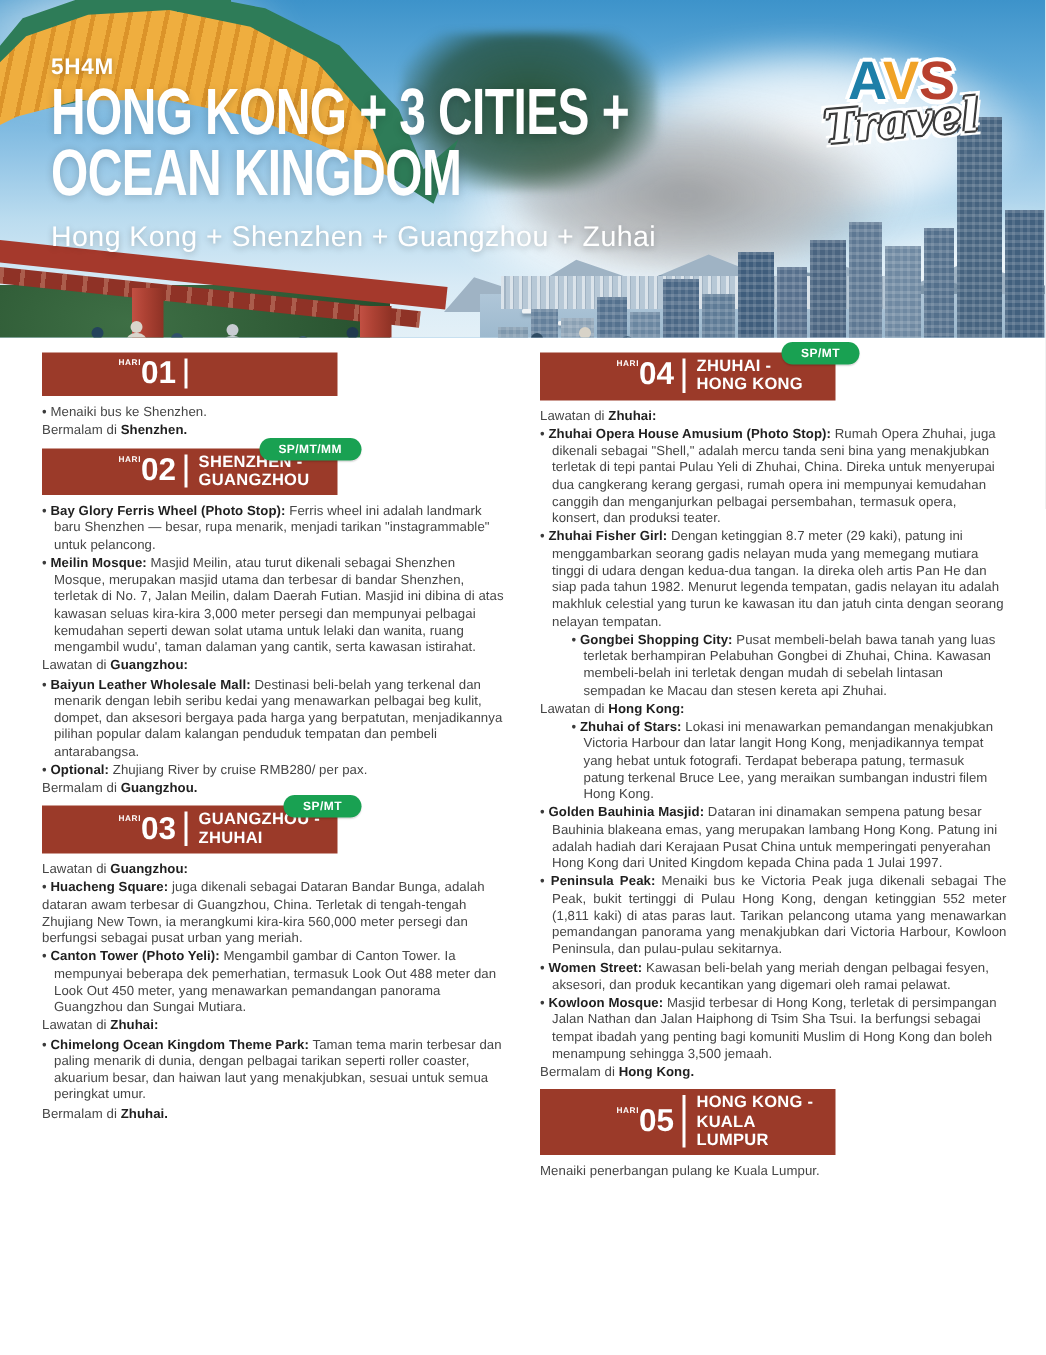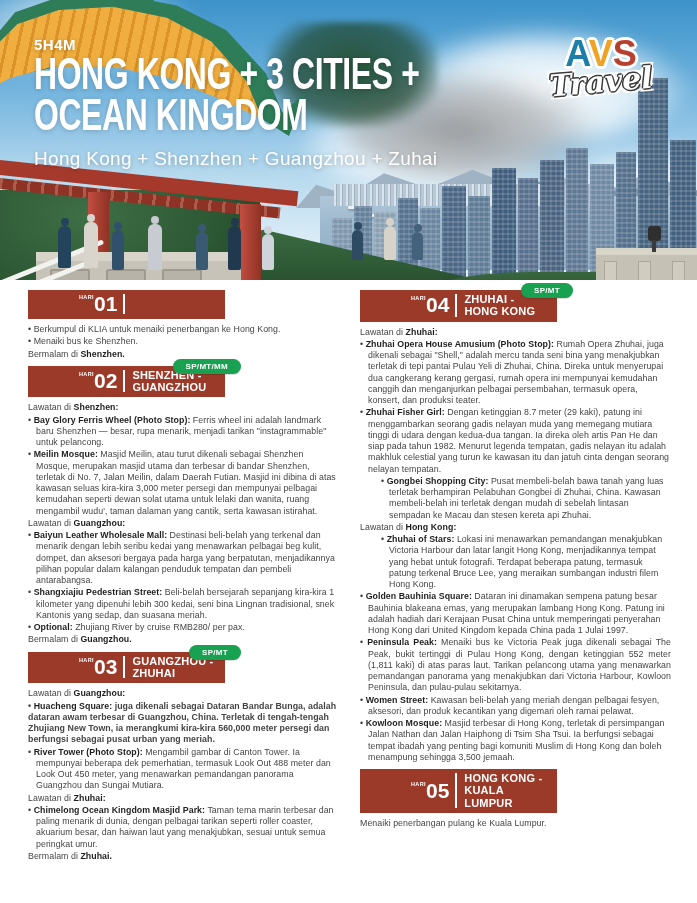--- a/index.html
+++ b/index.html
@@ -1,21 +1,21 @@
 <!DOCTYPE html>
 <html><head>
 <meta charset="utf-8">
 <style>
   * { margin:0; padding:0; box-sizing:border-box; }
   html,body { background:#e8e8e8; }
   body { font-family:"Liberation Sans", sans-serif; }
   .page { position:relative; width:697px; height:903px; margin:0 auto; background:#ffffff; overflow:hidden; }
 
   
-  .hero { position:relative; width:697px; height:280px; overflow:hidden; background:#7FB8DE; }
+  .hero { position:relative; width:697px; height:225px; overflow:hidden; background:#7FB8DE; }
   .sky { position:absolute; inset:0; background:linear-gradient(180deg,#3D93CA 0%,#5FA9D8 22%,#8FC3E5 45%,#BBDCEF 65%,#D9EBF6 85%,#E3F0F7 100%); }
   .cloud { position:absolute; border-radius:50%; filter:blur(9px); }
   .c1 { left:390px; top:25px; width:300px; height:120px; background:radial-gradient(ellipse at 50% 55%, rgba(255,255,255,.97) 0%, rgba(255,255,255,.75) 45%, rgba(255,255,255,0) 72%); }
   .c2 { left:300px; top:90px; width:260px; height:110px; background:radial-gradient(ellipse at 50% 50%, rgba(255,255,255,.95) 0%, rgba(255,255,255,.6) 50%, rgba(255,255,255,0) 75%); }
   .c3 { left:-60px; top:-30px; width:260px; height:110px; background:radial-gradient(ellipse, rgba(255,255,255,.9) 0%, rgba(255,255,255,0) 70%); }
   .cdark { left:340px; top:70px; width:260px; height:110px; background:radial-gradient(ellipse at 45% 55%, rgba(82,82,84,.55) 0%, rgba(110,110,112,.35) 45%, rgba(120,120,120,0) 72%); }
   .c4 { left:540px; top:140px; width:220px; height:80px; background:radial-gradient(ellipse, rgba(255,255,255,.85) 0%, rgba(255,255,255,0) 70%); }
 
   .mtn-far { position:absolute; left:296px; top:150px; width:401px; height:58px; background:#9FB3C4;
     clip-path:polygon(0 100%,5% 60%,13% 78%,22% 40%,33% 66%,44% 34%,55% 64%,66% 46%,77% 72%,87% 42%,100% 70%,100% 100%); }
@@ -96,21 +96,21 @@
   .num { font-size:21px; font-weight:800; line-height:.85; }
   .dsep { width:2px; align-self:stretch; background:#fff; margin:1px 7px 1px 6px; }
   .dtitle { font-size:11px; font-weight:700; line-height:1.12; letter-spacing:.2px; }
   .badge { position:absolute; top:-7px; right:-16px; background:var(--green,#19A152); color:#fff;
     font-size:8px; font-weight:700; letter-spacing:.3px; padding:3px 13px; border-radius:9px; box-shadow:0 1px 1px rgba(0,0,0,.15); }
   .dbody { color:var(--txt,#454545); font-size:8.8px; line-height:1.28; letter-spacing:.05px; }
   .dbody b { color:#1f1f1f; }
   .blk { margin:0 0 1px; }
   .bullet { padding-left:8px; text-indent:-8px; }
   .bullet:before { content:"\2022\00a0"; color:#3a3a3a; }
-  .bullet.flush { padding-left:0; text-indent:0;font-weight:bold; }
+  .bullet.flush { padding-left:0; text-indent:0; }
   .bullet.ind { margin-left:21px; }
   .blk.just { text-align:justify; }
 </style>
 </head>
 <body>
 
 <div class="page" style="--red: #9B3A29; --green: #19A152; --txt: #454545;">
 
   <div class="hero">
     <div class="sky"></div>
@@ -209,62 +209,59 @@
     <div class="col" id="col-left">
         <section class="day">
           <header class="dhead">
             <div class="dnum">
               <span class="hari">HARI</span>
               <span class="num">01</span>
             </div>
             <div class="dsep"></div>
           </header>
           <div class="dbody">
-            <p class="blk bullet">Berkumpul di KLIA untuk menaiki penerbangan ke Hong Kong.</p>
             <p class="blk bullet">Menaiki bus ke Shenzhen.</p>
             <p class="blk">Bermalam di <b>Shenzhen.</b></p>
           </div>
         </section>
         <section class="day">
           <header class="dhead">
             <div class="dnum">
               <span class="hari">HARI</span>
               <span class="num">02</span>
             </div>
             <div class="dsep"></div>
             <div class="dtitle">SHENZHEN -<br>GUANGZHOU</div>
             <span class="badge">SP/MT/MM</span>
           </header>
           <div class="dbody">
-            <p class="blk">Lawatan di <b>Shenzhen:</b></p>
             <p class="blk bullet"><b>Bay Glory Ferris Wheel (Photo Stop):</b> Ferris wheel ini adalah landmark baru Shenzhen — besar, rupa menarik, menjadi tarikan "instagrammable" untuk pelancong.</p>
             <p class="blk bullet"><b>Meilin Mosque:</b> Masjid Meilin, atau turut dikenali sebagai Shenzhen Mosque, merupakan masjid utama dan terbesar di bandar Shenzhen, terletak di No. 7, Jalan Meilin, dalam Daerah Futian. Masjid ini dibina di atas kawasan seluas kira-kira 3,000 meter persegi dan mempunyai pelbagai kemudahan seperti dewan solat utama untuk lelaki dan wanita, ruang mengambil wudu', taman dalaman yang cantik, serta kawasan istirahat.</p>
             <p class="blk">Lawatan di <b>Guangzhou:</b></p>
             <p class="blk bullet"><b>Baiyun Leather Wholesale Mall:</b> Destinasi beli-belah yang terkenal dan menarik dengan lebih seribu kedai yang menawarkan pelbagai beg kulit, dompet, dan aksesori bergaya pada harga yang berpatutan, menjadikannya pilihan popular dalam kalangan penduduk tempatan dan pembeli antarabangsa.</p>
-            <p class="blk bullet"><b>Shangxiajiu Pedestrian Street:</b> Beli-belah bersejarah sepanjang kira-kira 1 kilometer yang dipenuhi lebih 300 kedai, seni bina Lingnan tradisional, snek Kantonis yang sedap, dan suasana meriah.</p>
             <p class="blk bullet"><b>Optional:</b> Zhujiang River by cruise RMB280/ per pax.</p>
             <p class="blk">Bermalam di <b>Guangzhou.</b></p>
           </div>
         </section>
         <section class="day">
           <header class="dhead">
             <div class="dnum">
               <span class="hari">HARI</span>
               <span class="num">03</span>
             </div>
             <div class="dsep"></div>
             <div class="dtitle">GUANGZHOU -<br>ZHUHAI</div>
             <span class="badge">SP/MT</span>
           </header>
           <div class="dbody">
             <p class="blk">Lawatan di <b>Guangzhou:</b></p>
             <p class="blk bullet flush"><b>Huacheng Square:</b> juga dikenali sebagai Dataran Bandar Bunga, adalah dataran awam terbesar di Guangzhou, China. Terletak di tengah-tengah Zhujiang New Town, ia merangkumi kira-kira 560,000 meter persegi dan berfungsi sebagai pusat urban yang meriah.</p>
-            <p class="blk bullet"><b>River Tower (Photo Stop):</b> Mengambil gambar di Canton Tower. Ia mempunyai beberapa dek pemerhatian, termasuk Look Out 488 meter dan Look Out 450 meter, yang menawarkan pemandangan panorama Guangzhou dan Sungai Mutiara.</p>
+            <p class="blk bullet"><b>Canton Tower (Photo Yeli):</b> Mengambil gambar di Canton Tower. Ia mempunyai beberapa dek pemerhatian, termasuk Look Out 488 meter dan Look Out 450 meter, yang menawarkan pemandangan panorama Guangzhou dan Sungai Mutiara.</p>
             <p class="blk">Lawatan di <b>Zhuhai:</b></p>
-            <p class="blk bullet"><b>Chimelong Ocean Kingdom Masjid Park:</b> Taman tema marin terbesar dan paling menarik di dunia, dengan pelbagai tarikan seperti roller coaster, akuarium besar, dan haiwan laut yang menakjubkan, sesuai untuk semua peringkat umur.</p>
+            <p class="blk bullet"><b>Chimelong Ocean Kingdom Theme Park:</b> Taman tema marin terbesar dan paling menarik di dunia, dengan pelbagai tarikan seperti roller coaster, akuarium besar, dan haiwan laut yang menakjubkan, sesuai untuk semua peringkat umur.</p>
             <p class="blk">Bermalam di <b>Zhuhai.</b></p>
           </div>
         </section>
       </div>
     <div class="col" id="col-right">
         <section class="day">
           <header class="dhead">
             <div class="dnum">
               <span class="hari">HARI</span>
               <span class="num">04</span>
@@ -273,24 +270,25 @@
             <div class="dtitle">ZHUHAI -<br>HONG KONG</div>
             <span class="badge">SP/MT</span>
           </header>
           <div class="dbody">
             <p class="blk">Lawatan di <b>Zhuhai:</b></p>
             <p class="blk bullet"><b>Zhuhai Opera House Amusium (Photo Stop):</b> Rumah Opera Zhuhai, juga dikenali sebagai "Shell," adalah mercu tanda seni bina yang menakjubkan terletak di tepi pantai Pulau Yeli di Zhuhai, China. Direka untuk menyerupai dua cangkerang kerang gergasi, rumah opera ini mempunyai kemudahan canggih dan menganjurkan pelbagai persembahan, termasuk opera, konsert, dan produksi teater.</p>
             <p class="blk bullet"><b>Zhuhai Fisher Girl:</b> Dengan ketinggian 8.7 meter (29 kaki), patung ini menggambarkan seorang gadis nelayan muda yang memegang mutiara tinggi di udara dengan kedua-dua tangan. Ia direka oleh artis Pan He dan siap pada tahun 1982. Menurut legenda tempatan, gadis nelayan itu adalah makhluk celestial yang turun ke kawasan itu dan jatuh cinta dengan seorang nelayan tempatan.</p>
             <p class="blk bullet ind"><b>Gongbei Shopping City:</b> Pusat membeli-belah bawa tanah yang luas terletak berhampiran Pelabuhan Gongbei di Zhuhai, China. Kawasan membeli-belah ini terletak dengan mudah di sebelah lintasan sempadan ke Macau dan stesen kereta api Zhuhai.</p>
             <p class="blk">Lawatan di <b>Hong Kong:</b></p>
             <p class="blk bullet ind"><b>Zhuhai of Stars:</b> Lokasi ini menawarkan pemandangan menakjubkan Victoria Harbour dan latar langit Hong Kong, menjadikannya tempat yang hebat untuk fotografi. Terdapat beberapa patung, termasuk patung terkenal Bruce Lee, yang meraikan sumbangan industri filem Hong Kong.</p>
-            <p class="blk bullet"><b>Golden Bauhinia Square:</b> Dataran ini dinamakan sempena patung besar Bauhinia blakeana emas, yang merupakan lambang Hong Kong. Patung ini adalah hadiah dari Kerajaan Pusat China untuk memperingati penyerahan Hong Kong dari United Kingdom kepada China pada 1 Julai 1997.</p>
+            <p class="blk bullet"><b>Golden Bauhinia Masjid:</b> Dataran ini dinamakan sempena patung besar Bauhinia blakeana emas, yang merupakan lambang Hong Kong. Patung ini adalah hadiah dari Kerajaan Pusat China untuk memperingati penyerahan Hong Kong dari United Kingdom kepada China pada 1 Julai 1997.</p>
             <p class="blk bullet just"><b>Peninsula Peak:</b> Menaiki bus ke Victoria Peak juga dikenali sebagai The Peak, bukit tertinggi di Pulau Hong Kong, dengan ketinggian 552 meter (1,811 kaki) di atas paras laut. Tarikan pelancong utama yang menawarkan pemandangan panorama yang menakjubkan dari Victoria Harbour, Kowloon Peninsula, dan pulau-pulau sekitarnya.</p>
             <p class="blk bullet"><b>Women Street:</b> Kawasan beli-belah yang meriah dengan pelbagai fesyen, aksesori, dan produk kecantikan yang digemari oleh ramai pelawat.</p>
             <p class="blk bullet"><b>Kowloon Mosque:</b> Masjid terbesar di Hong Kong, terletak di persimpangan Jalan Nathan dan Jalan Haiphong di Tsim Sha Tsui. Ia berfungsi sebagai tempat ibadah yang penting bagi komuniti Muslim di Hong Kong dan boleh menampung sehingga 3,500 jemaah.</p>
+            <p class="blk">Bermalam di <b>Hong Kong.</b></p>
           </div>
         </section>
         <section class="day">
           <header class="dhead">
             <div class="dnum">
               <span class="hari">HARI</span>
               <span class="num">05</span>
             </div>
             <div class="dsep"></div>
             <div class="dtitle">HONG KONG -<br>KUALA LUMPUR</div>

